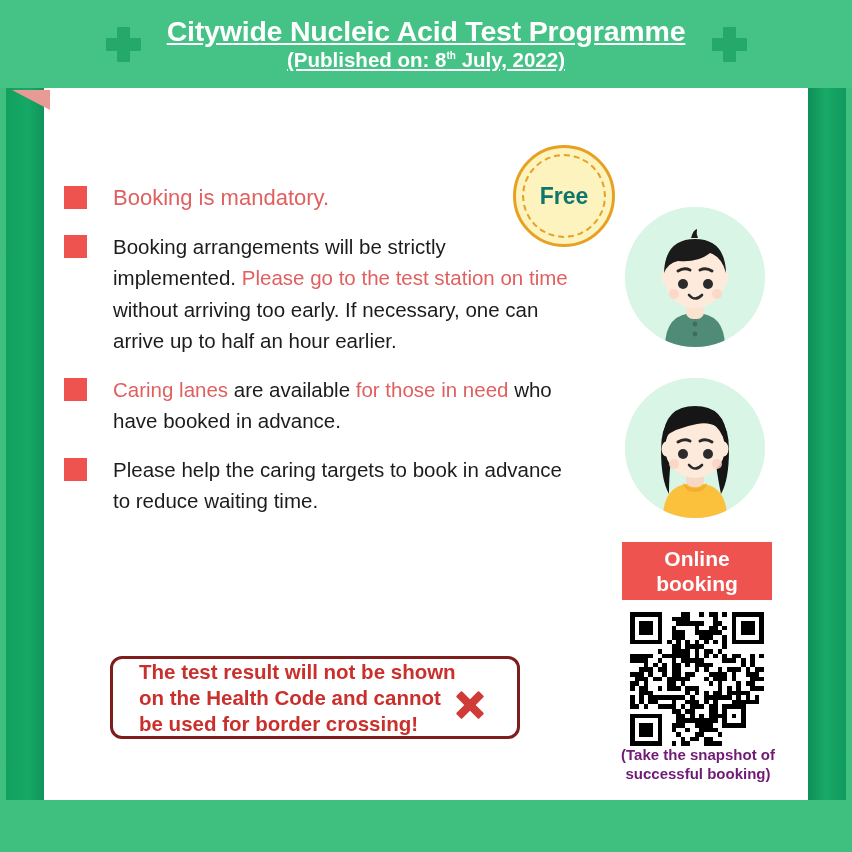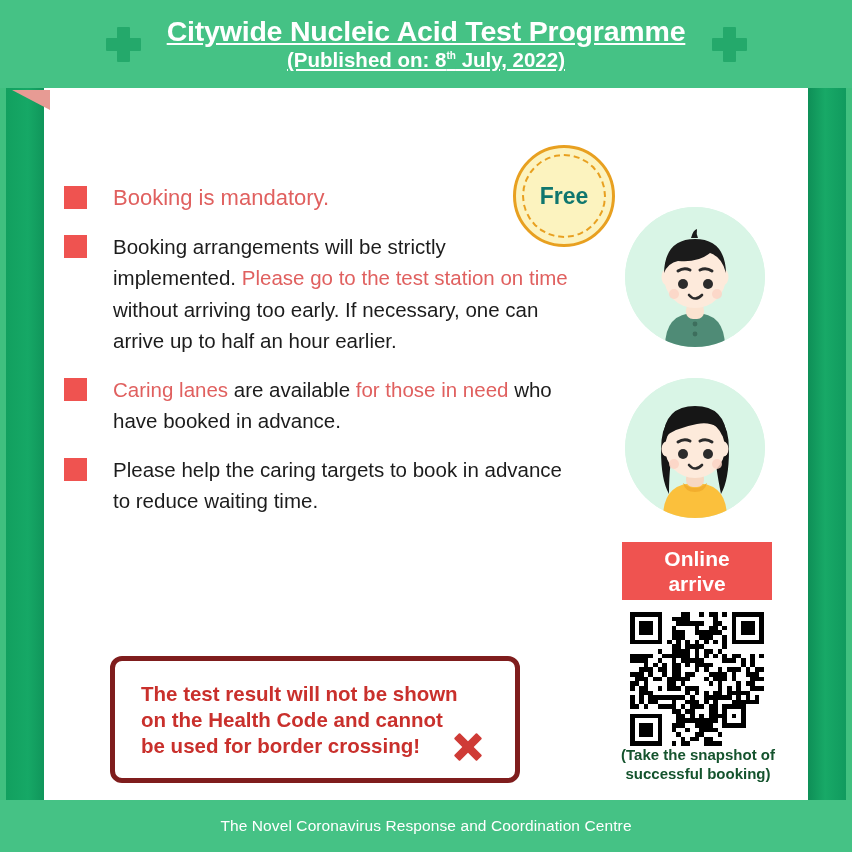--- a/index.html
+++ b/index.html
@@ -158,27 +158,26 @@
     font-size: 22px;
     color: #e0605f;
   }
   .hl { color: #e0605f; }
 
   
   .warning-box {
     position: absolute;
     left: 110px; top: 656px;
     width: 410px;
-    height: 127px;
+    height: 83px;
     box-sizing: border-box;
-    border: 5px solid #7f1d1d;
+    border: 3px solid #7f1d1d;
     border-radius: 12px;
     background: #ffffff;
     display: flex;
-    align-items: center;
   }
   .warning-text {
     color: #c9302c;
     font-size: 20.5px;
     font-weight: bold;
     line-height: 26px;
     padding-left: 26px;
     padding-right: 8px;
   }
   .x-mark {
@@ -266,21 +265,21 @@
   }
   .qr-wrap svg { display: block; }
   .qr-caption {
     position: absolute;
     left: 600px; top: 745px;
     width: 196px;
     text-align: center;
     font-size: 15px;
     font-weight: bold;
     line-height: 19px;
-    color: #14532d;
+    color: #701a75;
   }
 
   
   .footer {
     position: absolute;
     left: 0; bottom: 0;
     width: 852px;
     height: 52px;
     background: #45c285;
     display: flex;
@@ -389,21 +388,21 @@
       <circle cx="83" cy="76" r="5" fill="#2b2b2b"></circle>
       <circle cx="49" cy="86" r="5" fill="#fbd3c4" opacity="0.85"></circle>
       <circle cx="92" cy="86" r="5" fill="#fbd3c4" opacity="0.85"></circle>
       <path d="M64 87 q6 7 13 0" stroke="#2b2b2b" stroke-width="2.6" fill="none" stroke-linecap="round"></path>
     </svg>
   </div>
 
   <div class="online-booking">
     <div class="online-booking-label">
       <div>Online</div>
-      <div>arrive</div>
+      <div>booking</div>
     </div>
   </div>
 
   <div class="qr-wrap">
     <svg id="qr-svg" viewBox="0 0 29 29" width="138" height="134" shape-rendering="crispEdges">
         <rect width="29" height="29" fill="#ffffff"></rect>
         <rect x="0" y="0" width="1" height="1" fill="#000000"></rect>
         <rect x="1" y="0" width="1" height="1" fill="#000000"></rect>
         <rect x="2" y="0" width="1" height="1" fill="#000000"></rect>
         <rect x="3" y="0" width="1" height="1" fill="#000000"></rect>
@@ -820,17 +819,14 @@
         <rect x="17" y="28" width="1" height="1" fill="#000000"></rect>
         <rect x="18" y="28" width="1" height="1" fill="#000000"></rect>
         <rect x="19" y="28" width="1" height="1" fill="#000000"></rect>
       </svg>
   </div>
   <div class="qr-caption">
     <div>(Take the snapshot of</div>
     <div>successful booking)</div>
   </div>
 
-  <div class="footer">
-    <span class="footer-text">The Novel Coronavirus Response and Coordination Centre</span>
-  </div>
 
 </div>
 
 </body></html>

